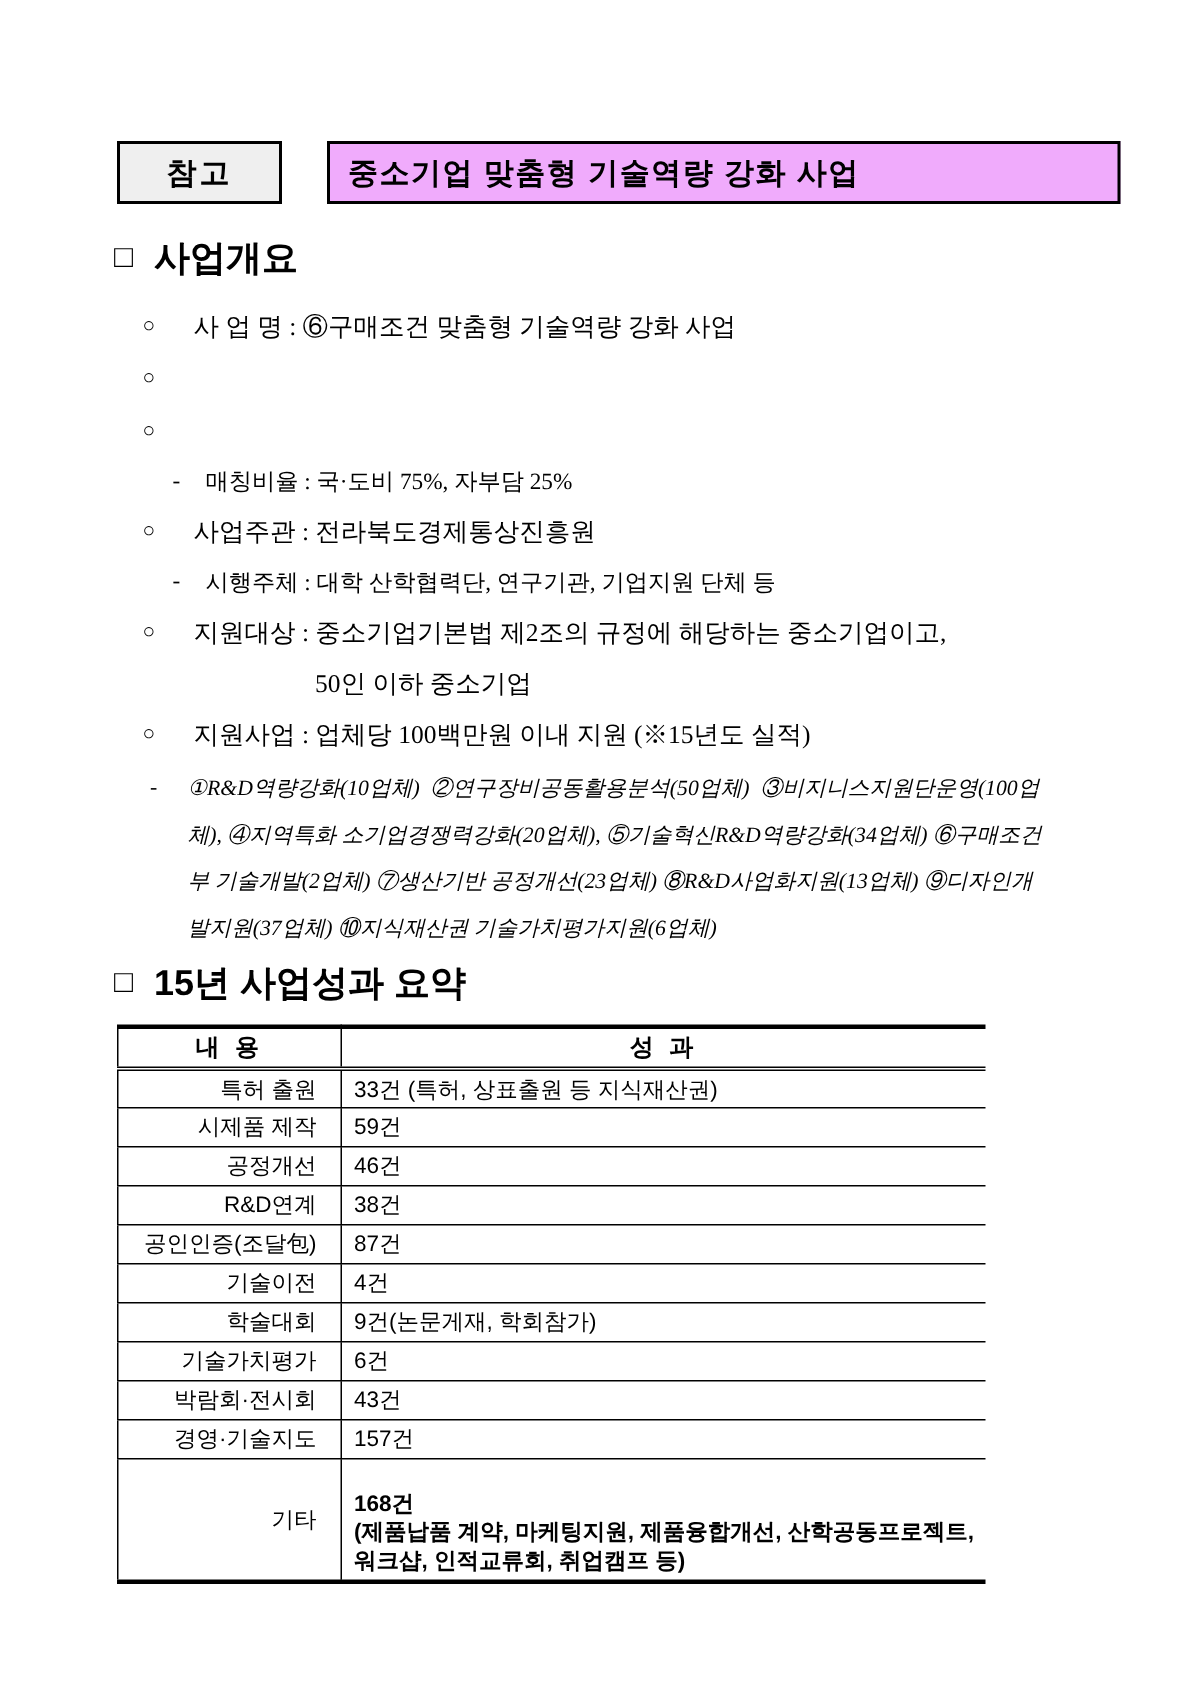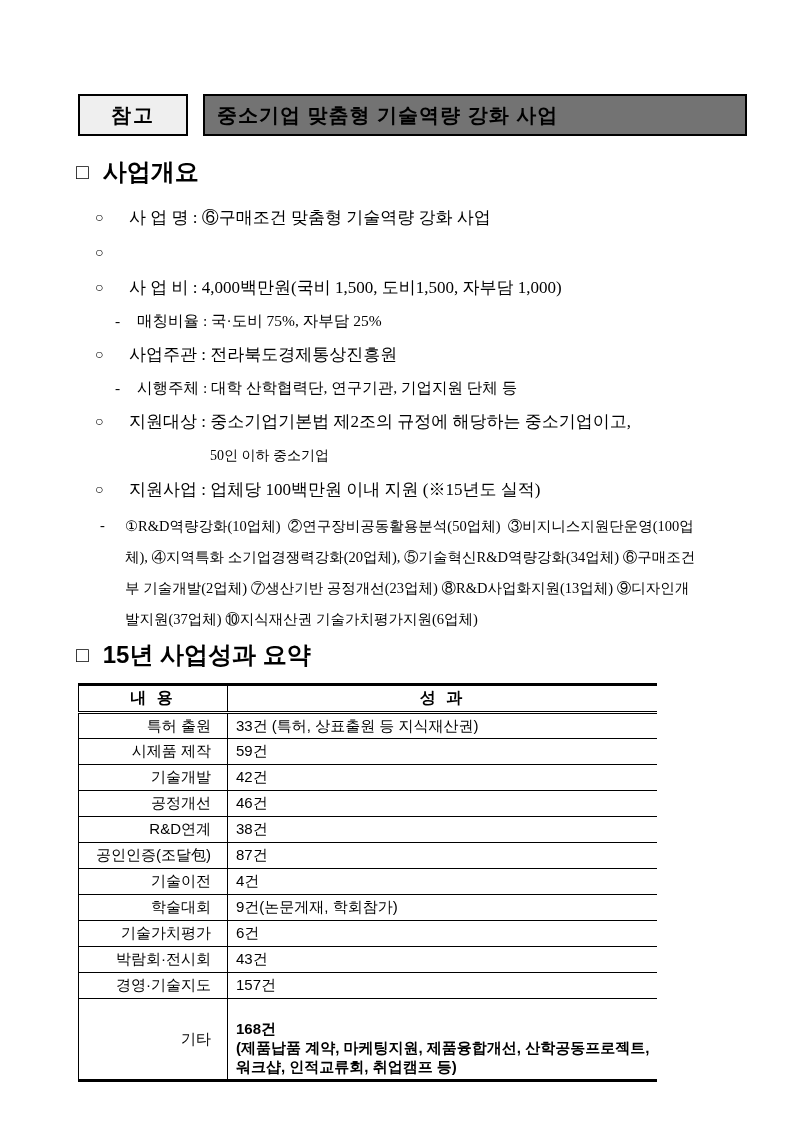--- a/index.html
+++ b/index.html
@@ -10,35 +10,35 @@
     color: #000;
   }
   .page {
     position: relative;
     width: 794px; height: 1123px;
     background: #fff;
     overflow: hidden;
   }
   
   .header-row {
-    display: flex; gap: 15px;
+    display: flex; gap: 30px;
     padding-top: 94px;
     margin: 0 47px 0 78px;
   }
   .tag-box {
     width: 110px; min-width: 110px; height: 42px;
     border: 2px solid #000;
     background: #efefef;
     display: flex; align-items: center; justify-content: center;
     font-size: 20px; font-weight: bold; letter-spacing: 2px;
   }
   .title-box {
     flex: 1; height: 42px;
     border: 2px solid #000;
-    background: #737373;
+    background: #f0abfc;
     display: flex; align-items: center;
     padding: 0 12px;
     font-size: 20px; font-weight: bold; letter-spacing: 1px;
   }
   
   .section-heading {
     margin: 20px 0 0 76px;
     font-size: 24px; font-weight: bold;
     display: flex; align-items: center; gap: 14px;
     height: 32px;
@@ -49,31 +49,31 @@
   .olist {
     margin: 12px 40px 0 95px;
     font-family: "Liberation Serif", serif;
   }
   .li { display: flex; align-items: center; }
   .li .mk { width: 24px; min-width: 24px; text-align: left; }
   .li.circle { height: 35px; font-size: 17px; }
   .li.circle .mk { font-size: 14px; margin-right: 10px; }
   .li.dash { height: 32px; font-size: 15.5px; margin-left: 20px; }
   .li.dash .mk { width: 14px; min-width: 14px; margin-right: 8px; }
-  .li.cont { height: 33px; font-size: 14px; margin-left: 115px; }
+  .li.cont { height: 33px; font-size: 17px; margin-left: 115px; }
   .tx { white-space: nowrap; }
   
   .detail {
     margin: 4px 30px 0 100px;
     display: flex;
     font-family: "Liberation Serif", serif;
     font-size: 14.5px;
   }
   .detail .mk { width: 25px; min-width: 25px; padding-top: 6px; }
-  .dline { height: 31px; line-height: 31px; white-space: pre; }
+  .dline { height: 31px; line-height: 31px; white-space: pre; font-style: italic; }
   
   table.stable {
     border-collapse: collapse;
     table-layout: fixed;
     margin: 12px 0 12px 78px;
     width: 579px;
     border-top: 3px solid #000;
     border-bottom: 3px solid #000;
     border-left: 1px solid #000;
     font-size: 15px;
@@ -120,21 +120,20 @@
   <div class="olist">
     <div class="li circle">
       <span class="mk">○</span>
       <span class="tx">사 업 명 : ⑥구매조건 맞춤형 기술역량 강화 사업</span>
     </div>
     <div class="li circle">
       <span class="mk">○</span>
     </div>
     <div class="li circle">
       <span class="mk">○</span>
-      <span class="tx">사 업 비 : 4,000백만원(국비 1,500, 도비1,500, 자부담 1,000)</span>
     </div>
     <div class="li dash">
       <span class="mk">-</span>
       <span class="tx">매칭비율 : 국·도비 75%, 자부담 25%</span>
     </div>
     <div class="li circle">
       <span class="mk">○</span>
       <span class="tx">사업주관 : 전라북도경제통상진흥원</span>
     </div>
     <div class="li dash">
@@ -183,24 +182,20 @@
     <tbody>
       <tr>
         <td class="lab">특허 출원</td>
         <td class="val">33건 (특허, 상표출원 등 지식재산권)</td>
       </tr>
       <tr>
         <td class="lab">시제품 제작</td>
         <td class="val">59건</td>
       </tr>
       <tr>
-        <td class="lab">기술개발</td>
-        <td class="val">42건</td>
-      </tr>
-      <tr>
         <td class="lab">공정개선</td>
         <td class="val">46건</td>
       </tr>
       <tr>
         <td class="lab">R&amp;D연계</td>
         <td class="val">38건</td>
       </tr>
       <tr>
         <td class="lab">공인인증(조달包)</td>
         <td class="val">87건</td>

